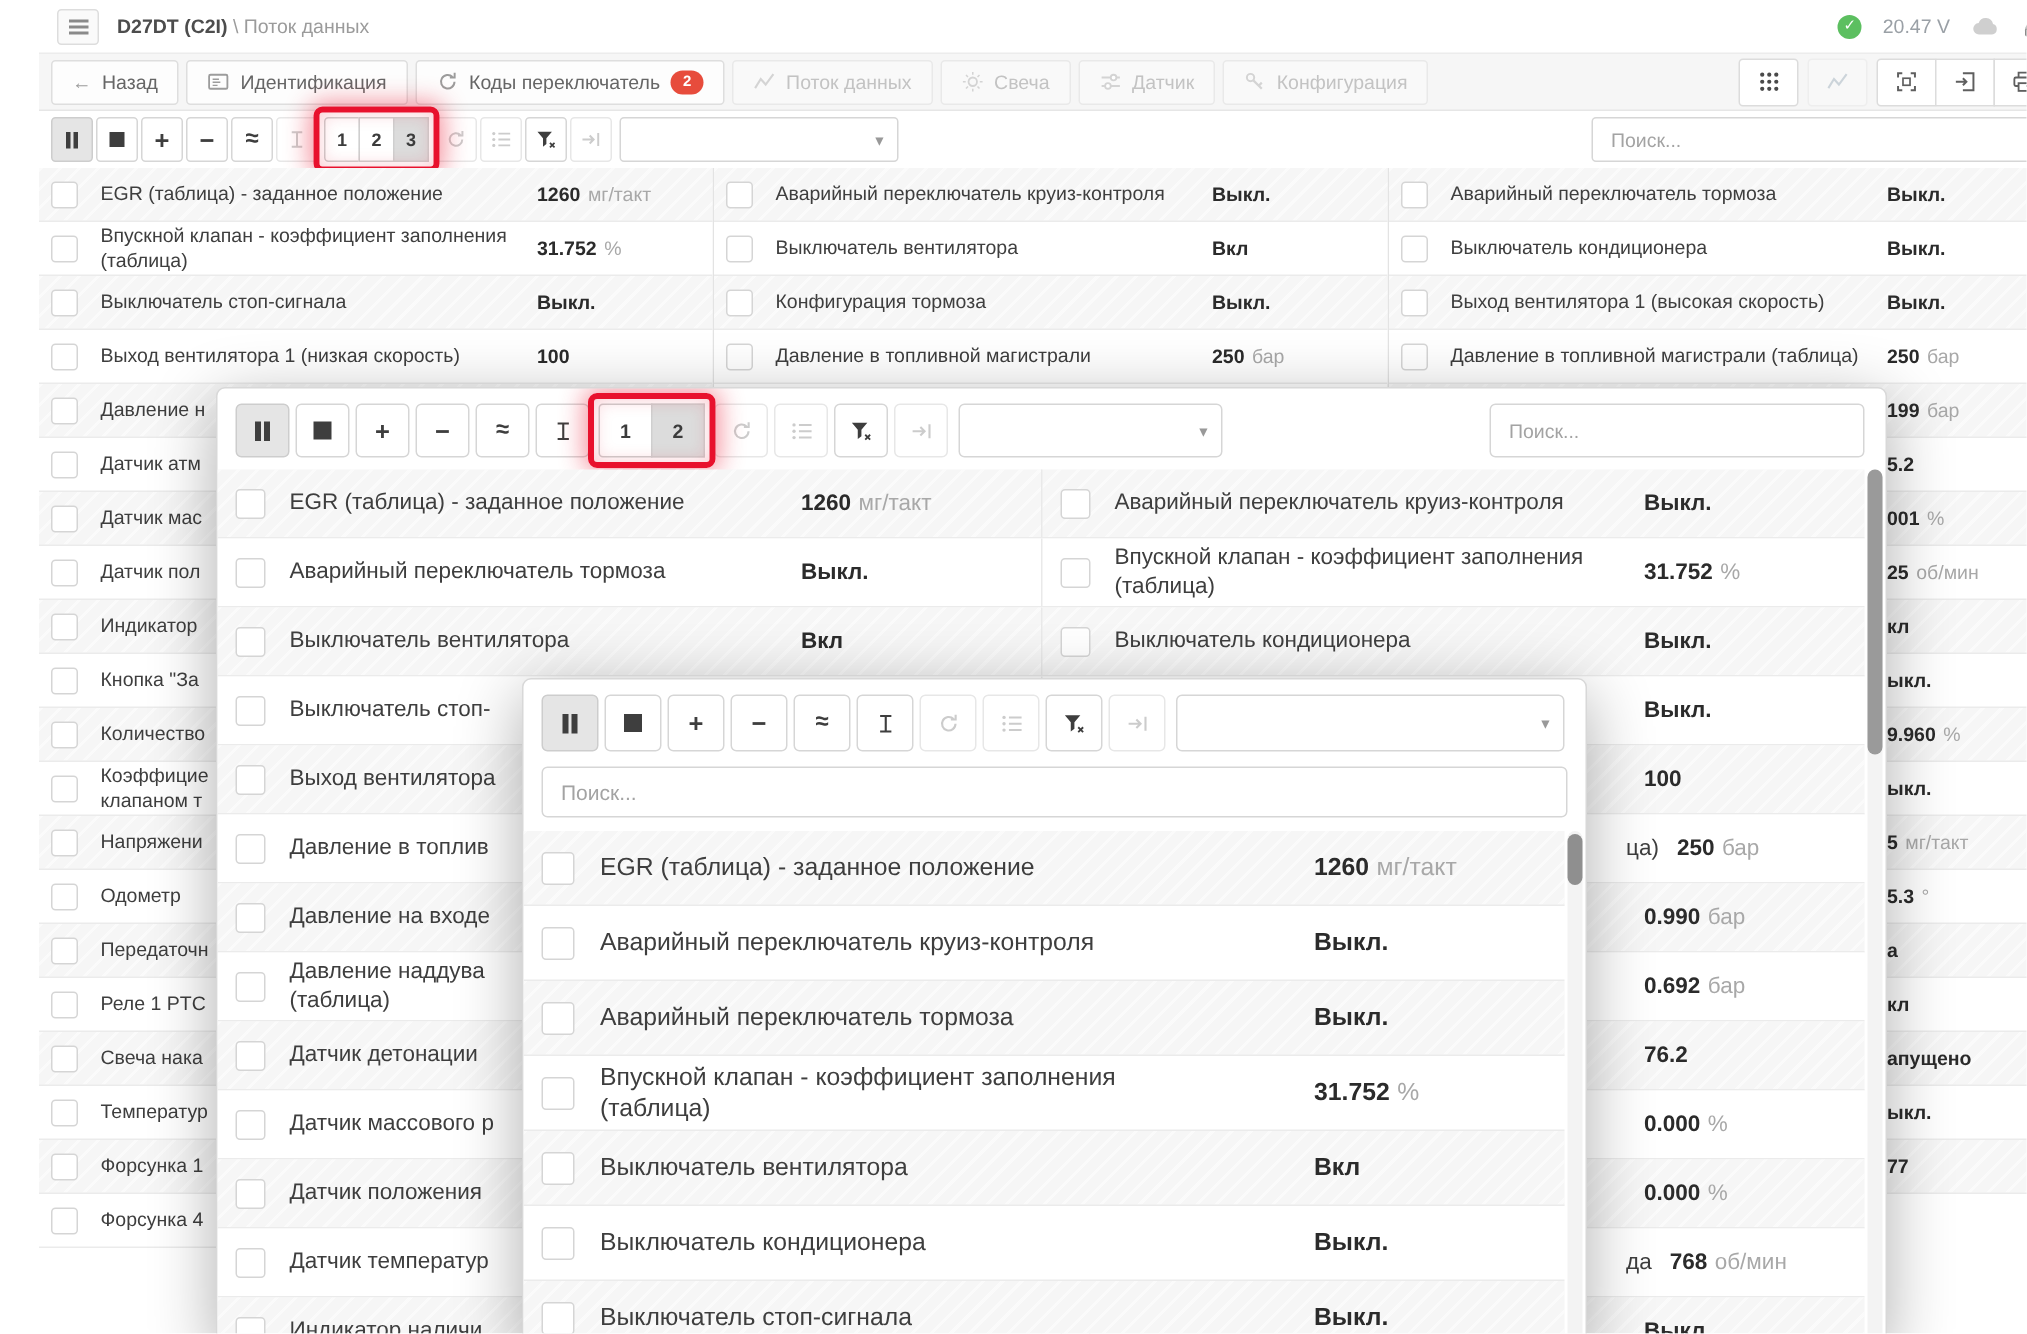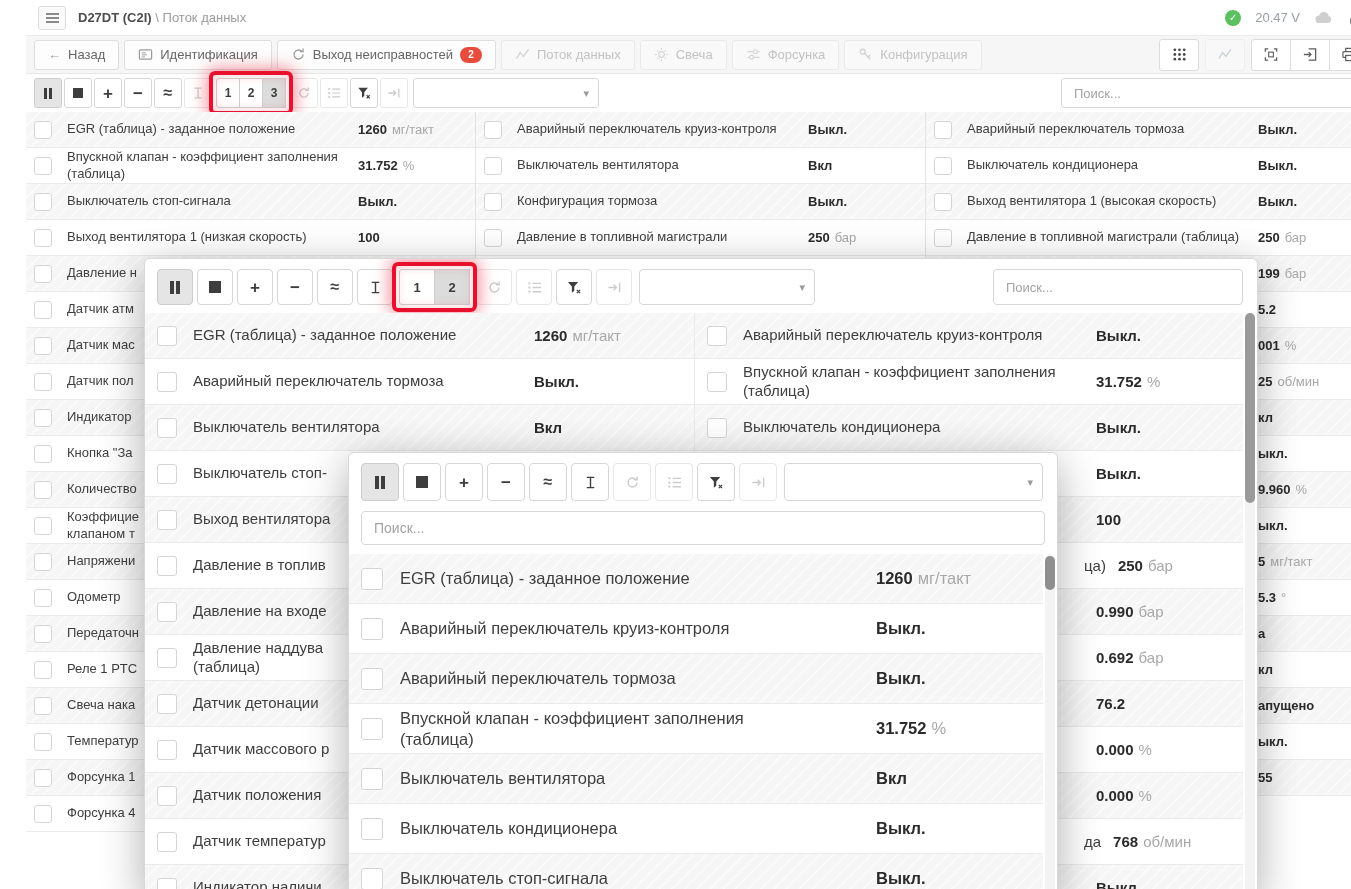--- a/index.html
+++ b/index.html
@@ -155,21 +155,21 @@
           <rect x="1.5" y="3" width="13" height="10" rx="1" fill="none" stroke="currentColor" stroke-width="1.3"></rect>
           <path d="M4 6.2h4.5M4 8.4h5.5M4 10.6h3.5" stroke="currentColor" stroke-width="1"></path>
         </svg>
       <span>Идентификация</span>
     </button>
     <button class="tbtn">
       <svg width="15" height="15" viewBox="0 0 16 16">
           <path d="M12.8 8A4.8 4.8 0 1 1 11.4 4.6" fill="none" stroke="currentColor" stroke-width="1.4"></path>
           <path d="M12.9 1.6v3.4H9.5" fill="none" stroke="currentColor" stroke-width="1.4"></path>
         </svg>
-      <span>Выход неисправностей</span>
+      <span>Коды переключатель</span>
       <span class="badge">2</span>
     </button>
     <button class="tbtn dis">
       <svg width="15" height="15" viewBox="0 0 16 16">
           <path d="M1.5 12.5 5.5 6l3.5 4 5.5-7.5" fill="none" stroke="currentColor" stroke-width="1.5"></path>
         </svg>
       <span>Поток данных</span>
     </button>
     <button class="tbtn dis">
       <svg width="15" height="15" viewBox="0 0 16 16">
@@ -177,21 +177,21 @@
           <path d="M8 1v2M8 13v2M1 8h2M13 8h2M3.2 3.2l1.4 1.4M11.4 11.4l1.4 1.4M12.8 3.2l-1.4 1.4M3.2 12.8l1.4-1.4" stroke="currentColor" stroke-width="1.1"></path>
         </svg>
       <span>Свеча</span>
     </button>
     <button class="tbtn dis">
       <svg width="15" height="15" viewBox="0 0 16 16">
           <path d="M1.5 5h13M1.5 11h13" stroke="currentColor" stroke-width="1.3"></path>
           <circle cx="10" cy="5" r="2" fill="#fff" stroke="currentColor" stroke-width="1.3"></circle>
           <circle cx="6" cy="11" r="2" fill="#fff" stroke="currentColor" stroke-width="1.3"></circle>
         </svg>
-      <span>Форсунка</span>
+      <span>Датчик</span>
     </button>
     <button class="tbtn dis">
       <svg width="15" height="15" viewBox="0 0 16 16">
           <circle cx="5" cy="5" r="2.6" fill="none" stroke="currentColor" stroke-width="1.4"></circle>
           <path d="M7 7l6 6M10.8 10.8l2.2-2.2" stroke="currentColor" stroke-width="1.6"></path>
         </svg>
       <span>Конфигурация</span>
     </button>
     <div class="tab-right">
       <button class="ibtn">
@@ -511,21 +511,21 @@
           <span class="val"><b>апущено</b><span class="unit"></span></span>
         </div>
         <div class="row h35">
           <span class="cb"></span>
           <span class="lbl"></span>
           <span class="val"><b>ыкл.</b><span class="unit"></span></span>
         </div>
         <div class="row h35">
           <span class="cb"></span>
           <span class="lbl"></span>
-          <span class="val"><b>55</b><span class="unit"></span></span>
+          <span class="val"><b>77</b><span class="unit"></span></span>
         </div>
     </div>
   </div>
   <div class="page-scroll">
       <span class="thumb"></span>
     </div>
 
   <div class="win mid">
     <div class="win-tb">
       <button class="btn active">

